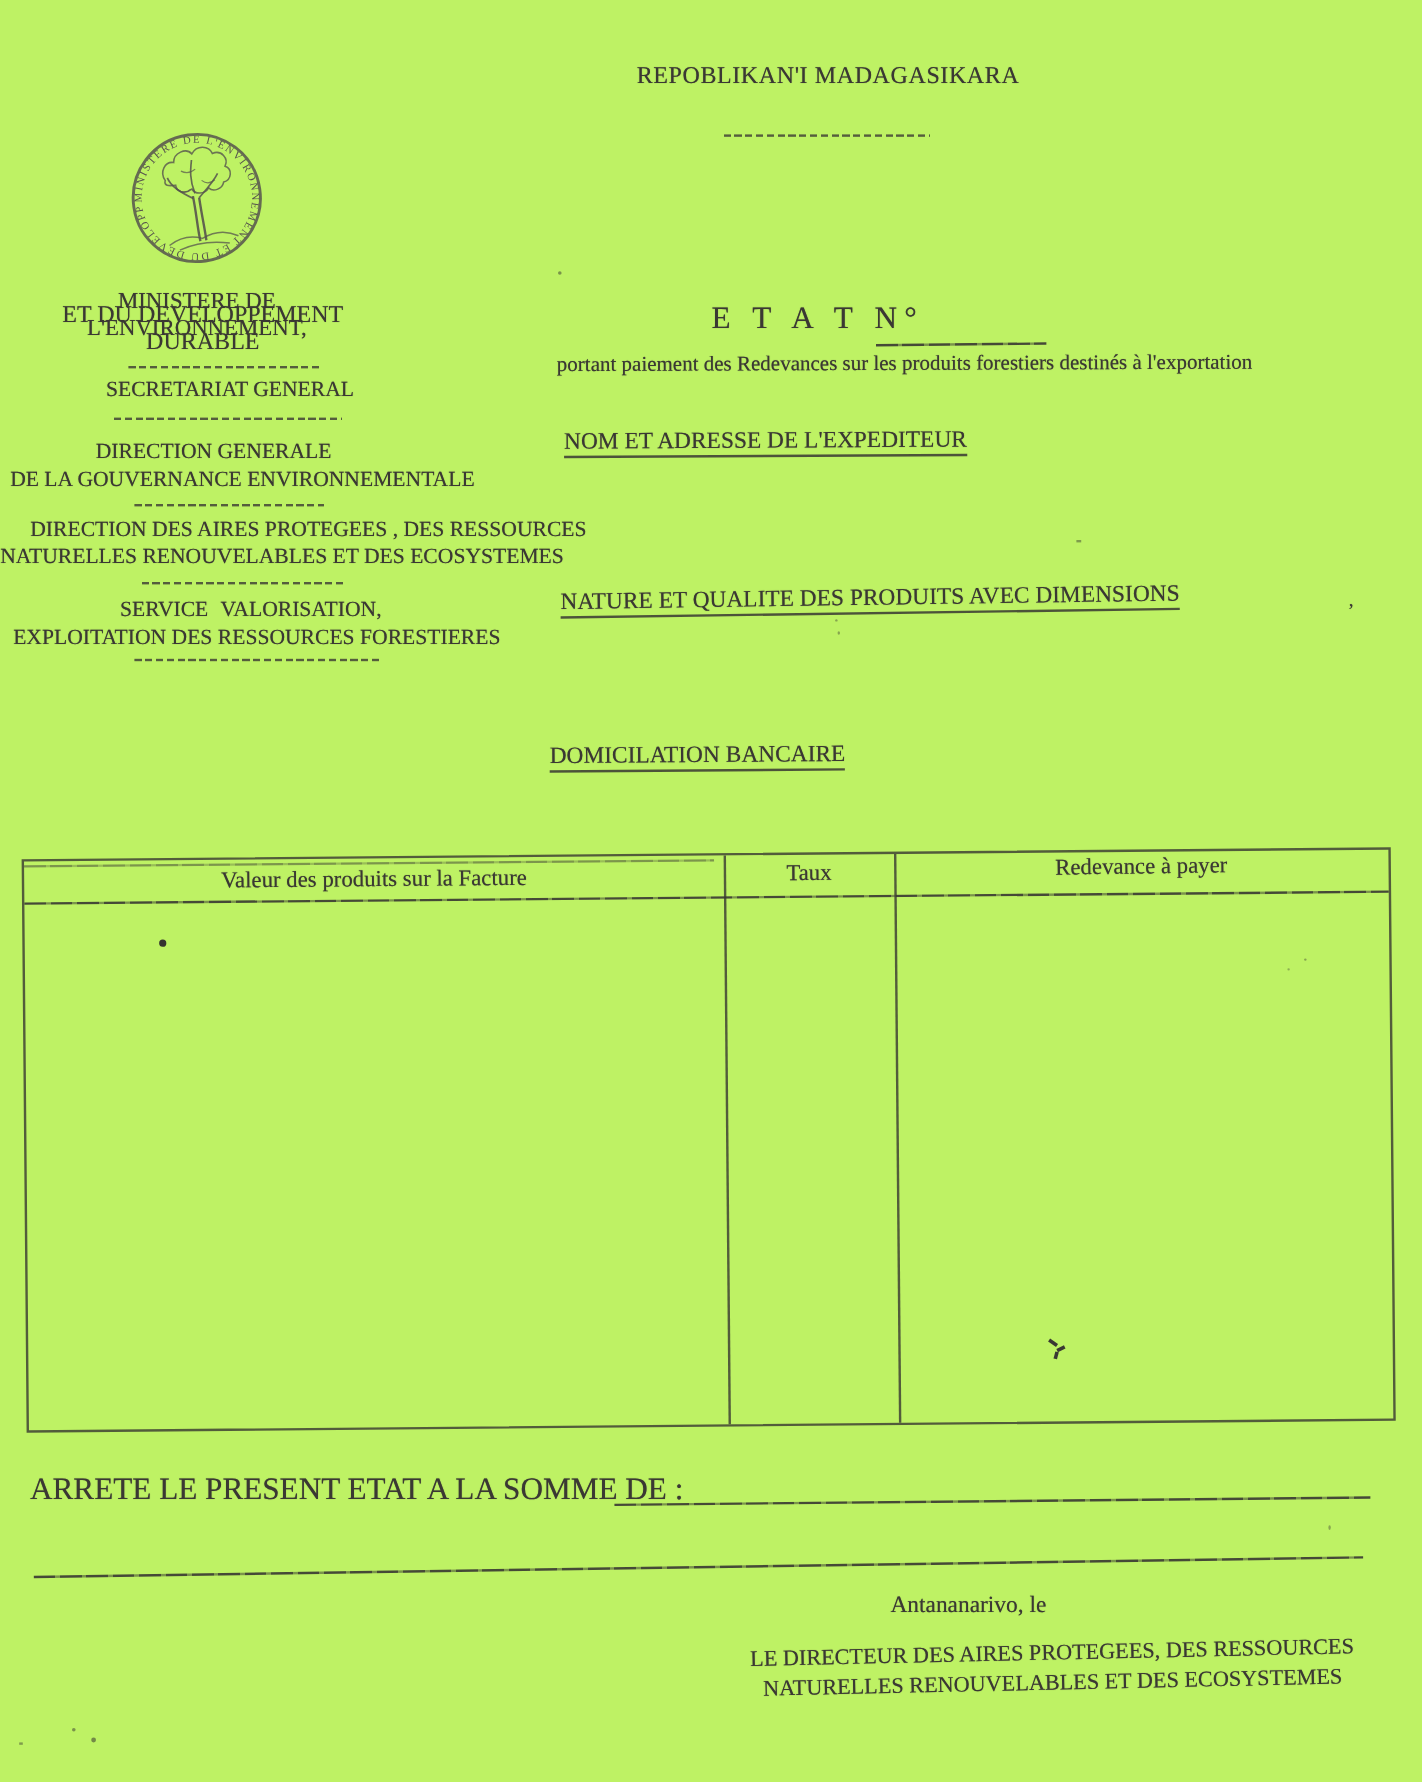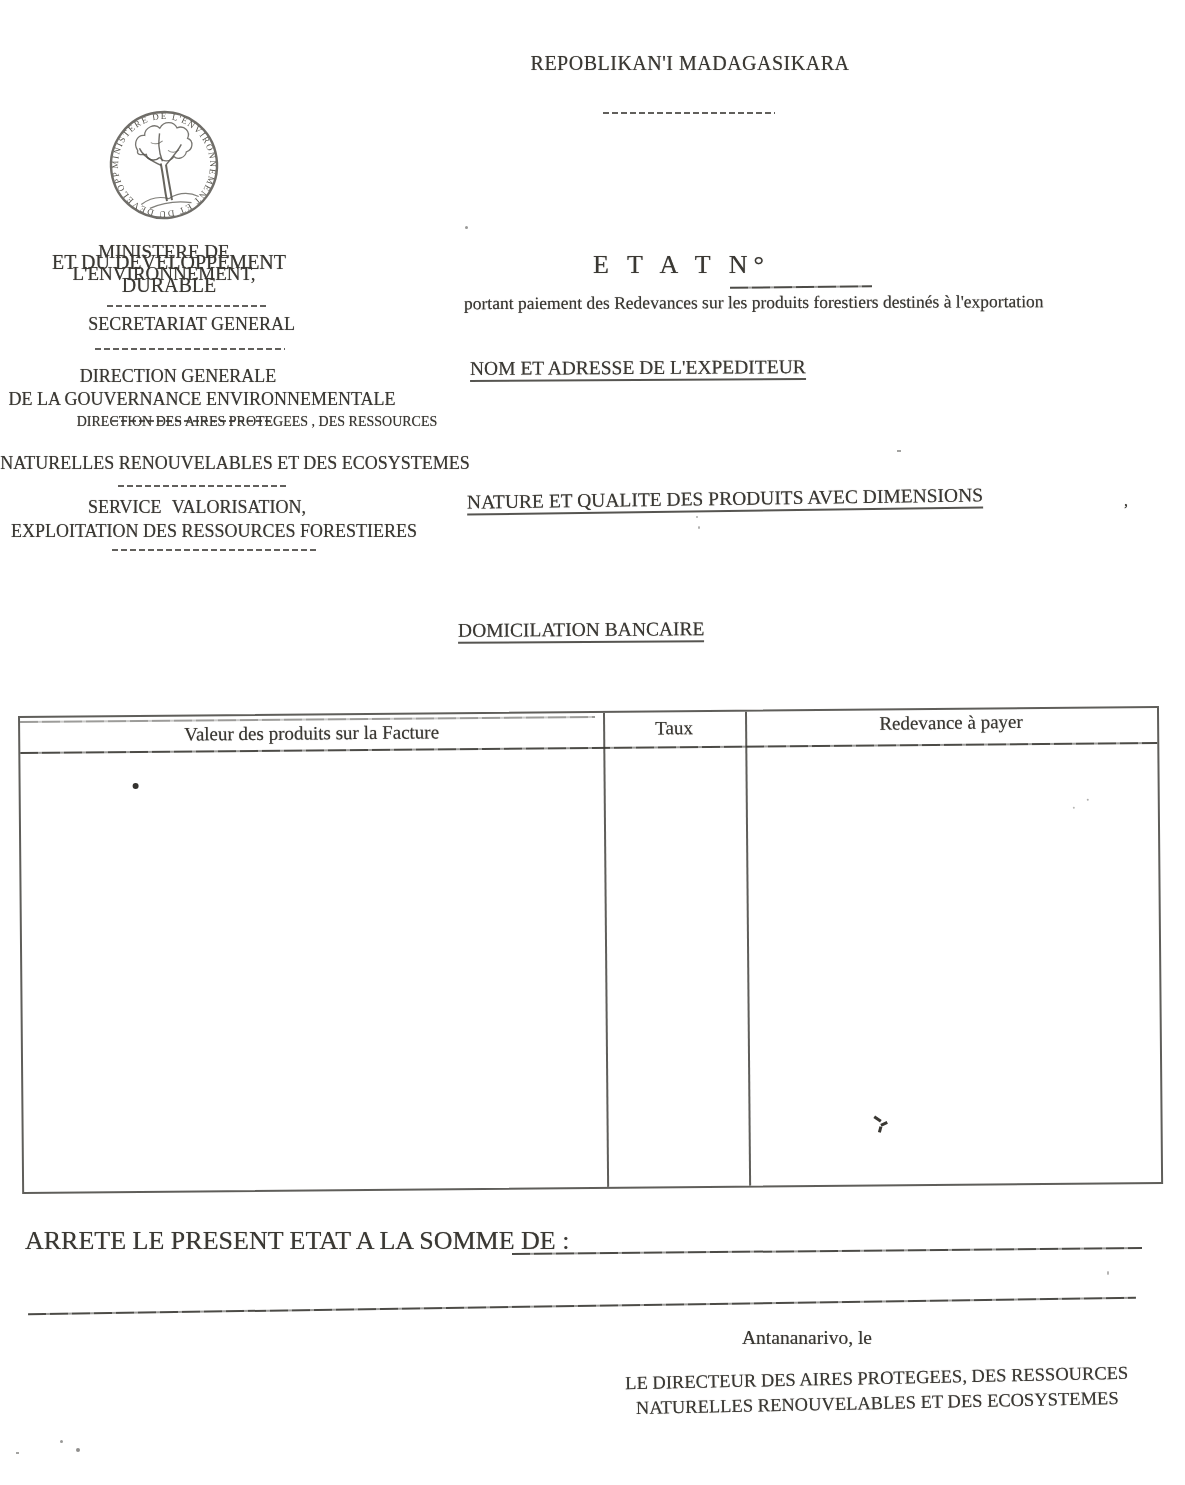--- a/index.html
+++ b/index.html
@@ -1,18 +1,18 @@
 <!DOCTYPE html>
 <html><head>
 <meta charset="utf-8">
 <style>
   html,body{margin:0;padding:0;background:#e8e8e6;}
   .page{
     position:relative;width:1185px;height:1485px;margin:0 auto;
-    background:#ffffff;overflow:hidden;
+    background:#bef264;overflow:hidden;
     font-family:"Liberation Serif", serif;
     color:#3a3833;
     filter:blur(0.22px);
     text-decoration:underline;
   }
   .abs{position:absolute;}
   .ctr{text-align:center;}
   .inky{text-shadow:0 0 0.7px rgba(58,56,51,.65);}
   
   .dashes{position:absolute;height:2px;
@@ -64,25 +64,25 @@
   <div class="abs ctr inky" style="left:16px;top:251px;width:306px;font-size:20px;">ET DU DEVELOPPEMENT DURABLE</div>
   <div class="dashes" style="left:107px;top:305px;width:162px;"></div>
 
   <div class="abs ctr inky" style="left:70px;top:314px;width:225px;font-size:18px;text-align:right;">SECRETARIAT GENERAL</div>
   <div class="dashes" style="left:95px;top:348px;width:190px;"></div>
 
   <div class="abs ctr inky" style="left:78px;top:366px;width:200px;font-size:18px;">DIRECTION GENERALE</div>
   <div class="abs ctr inky" style="left:-10px;top:389px;width:424px;font-size:18px;">DE LA GOUVERNANCE ENVIRONNEMENTALE</div>
   <div class="dashes" style="left:112px;top:420px;width:158px;"></div>
 
-  <div class="abs ctr inky" style="left:20px;top:414px;width:474px;font-size:14px;">DIRECTION DES AIRES PROTEGEES , DES RESSOURCES</div>
+  <div class="abs ctr inky" style="left:20px;top:431px;width:474px;font-size:18px;">DIRECTION DES AIRES PROTEGEES , DES RESSOURCES</div>
   <div class="abs ctr inky" style="left:-12px;top:453px;width:494px;font-size:18px;">NATURELLES RENOUVELABLES ET DES ECOSYSTEMES</div>
   <div class="dashes" style="left:118px;top:485px;width:168px;"></div>
 
-  <div class="abs ctr inky" style="left:68px;top:497px;width:258px;font-size:18px;word-spacing:6px;">SERVICE VALORISATION,</div>
+  <div class="abs ctr inky" style="left:80px;top:497px;width:258px;font-size:18px;word-spacing:6px;">SERVICE VALORISATION,</div>
   <div class="abs ctr inky" style="left:-12px;top:521px;width:452px;font-size:18px;">EXPLOITATION DES RESSOURCES FORESTIERES</div>
   <div class="dashes" style="left:112px;top:549px;width:205px;"></div>
 
   <div class="abs inky" style="left:593px;top:250px;font-size:26px;letter-spacing:6px;">E T A T N°</div>
   <div class="hline" style="left:730px;top:286px;width:142px;transform:rotate(-0.6deg);"></div>
   <div class="abs inky" style="left:464px;top:292px;width:690px;font-size:17.5px;transform:rotate(-0.2deg);">portant paiement des Redevances sur les produits forestiers destinés à l'exportation</div>
 
   <div class="abs inky" style="left:470px;top:357px;font-size:19.5px;transform:rotate(-0.3deg);"><span class="u">NOM ET ADRESSE DE L'EXPEDITEUR</span></div>
 
   <div class="abs inky" style="left:467px;top:488px;font-size:19.5px;transform:rotate(-0.8deg);"><span class="u">NATURE ET QUALITE DES PRODUITS AVEC DIMENSIONS</span></div>

